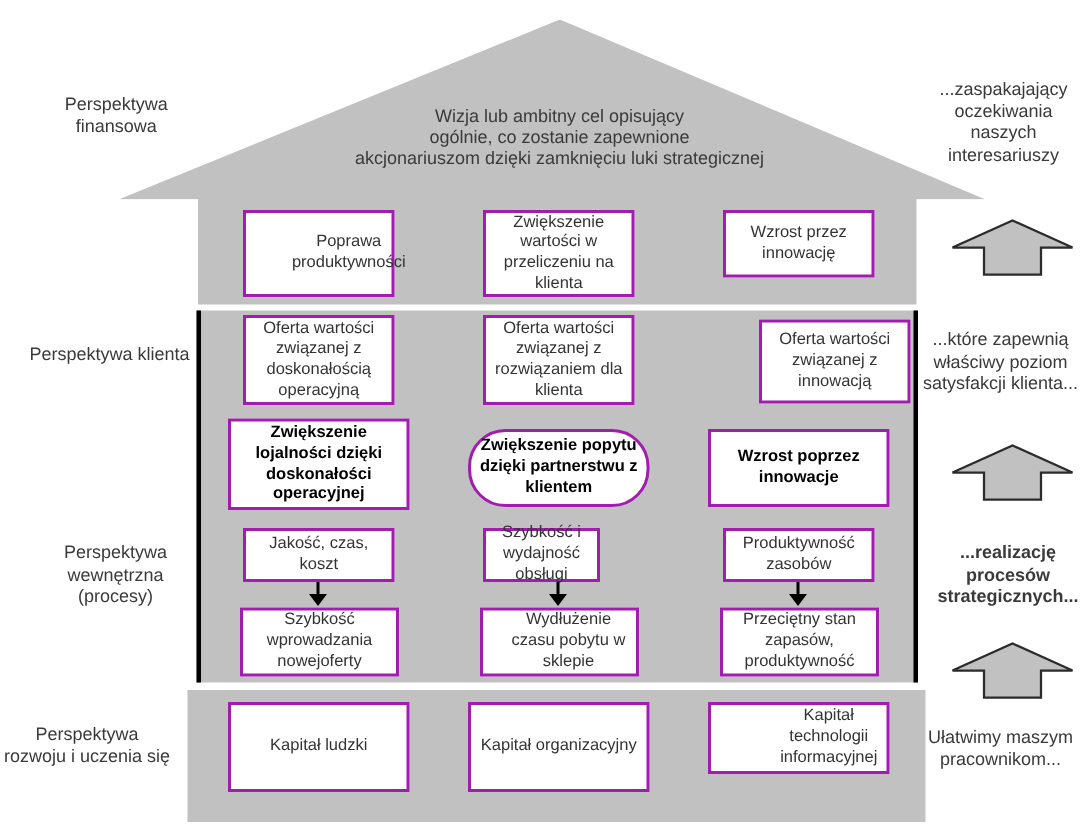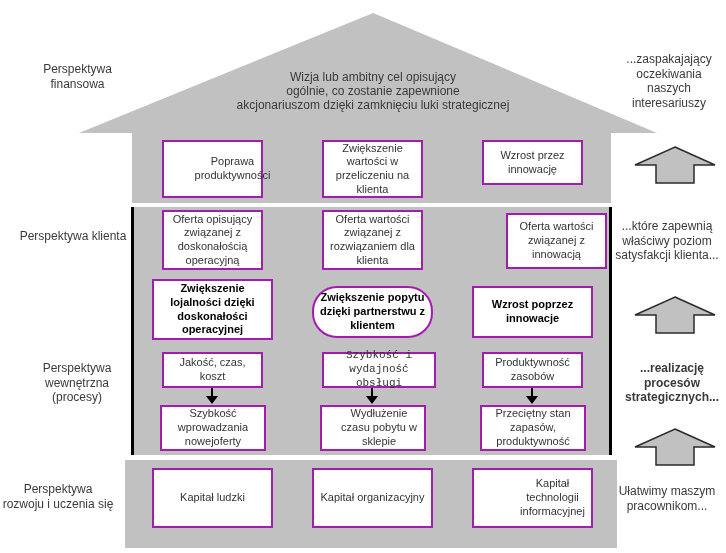--- a/index.html
+++ b/index.html
@@ -44,30 +44,30 @@
   <div class="band band-base"></div>
 
   <div class="roof-text">Wizja lub ambitny cel opisujący
 ogólnie, co zostanie zapewnione
 akcjonariuszom dzięki zamknięciu luki strategicznej</div>
 
   <div class="box" style="left:162px;top:140px;width:101px;height:58px;padding-left:44px;">Poprawa produktywności</div>
   <div class="box" style="left:322px;top:140px;width:101px;height:58px;">Zwiększenie wartości w przeliczeniu na klienta</div>
   <div class="box" style="left:482px;top:140px;width:101px;height:45px;">Wzrost przez innowację</div>
 
-  <div class="box" style="left:162px;top:210px;width:101px;height:60px;">Oferta opisujący związanej z doskonałością operacyjną</div>
+  <div class="box" style="left:162px;top:210px;width:101px;height:60px;">Oferta wartości związanej z doskonałością operacyjną</div>
   <div class="box" style="left:322px;top:210px;width:101px;height:60px;">Oferta wartości związanej z rozwiązaniem dla klienta</div>
   <div class="box" style="left:482px;top:213px;width:101px;height:56px;margin-left:24px;">Oferta wartości związanej z innowacją</div>
 
   <div class="box bold" style="left:152px;top:279px;width:121px;height:61px;">Zwiększenie lojalności dzięki doskonałości operacyjnej</div>
   <div class="box bold" style="left:312px;top:286px;width:121px;height:52px;border-radius:25px;">Zwiększenie popytu dzięki partnerstwu z klientem</div>
   <div class="box bold" style="left:472px;top:286px;width:121px;height:52px;">Wzrost poprzez innowacje</div>
 
   <div class="box" style="left:162px;top:352px;width:101px;height:36px;">Jakość, czas, koszt</div>
-  <div class="box" style="left:322px;top:352px;width:114px;height:36px;font-family:Liberation Mono, monospace;">Szybkość i wydajność obsługi</div>
+  <div class="box" style="left:322px;top:352px;width:78px;height:36px;">Szybkość i wydajność obsługi</div>
   <div class="box" style="left:482px;top:352px;width:101px;height:36px;">Produktywność zasobów</div>
 
   <svg class="down-arrow" style="left:205px;top:388px;" viewBox="0 0 14 17">
       <line x1="7" y1="0" x2="7" y2="9" stroke="#000" stroke-width="2"></line>
       <polygon points="1,8 13,8 7,16" fill="#000"></polygon>
     </svg>
   <svg class="down-arrow" style="left:365px;top:388px;" viewBox="0 0 14 17">
       <line x1="7" y1="0" x2="7" y2="9" stroke="#000" stroke-width="2"></line>
       <polygon points="1,8 13,8 7,16" fill="#000"></polygon>
     </svg>
@@ -75,21 +75,21 @@
       <line x1="7" y1="0" x2="7" y2="9" stroke="#000" stroke-width="2"></line>
       <polygon points="1,8 13,8 7,16" fill="#000"></polygon>
     </svg>
 
   <div class="box" style="left:160px;top:405px;width:106px;height:46px;">Szybkość wprowadzania nowejoferty</div>
   <div class="box" style="left:320px;top:405px;width:106px;height:46px;padding-left:16px;">Wydłużenie czasu pobytu w sklepie</div>
   <div class="box" style="left:480px;top:405px;width:106px;height:46px;">Przeciętny stan zapasów, produktywność</div>
 
   <div class="box" style="left:152px;top:468px;width:121px;height:60px;">Kapitał ludzki</div>
   <div class="box" style="left:312px;top:468px;width:121px;height:60px;">Kapitał organizacyjny</div>
-  <div class="box" style="left:472px;top:468px;width:121px;height:60px;padding-left:44px;">Kapitał technologii informacyjnej</div>
+  <div class="box" style="left:472px;top:468px;width:121px;height:48px;padding-left:44px;">Kapitał technologii informacyjnej</div>
 
   <div class="lbl" style="left:20px;top:62px;width:115px;">Perspektywa
 finansowa</div>
   <div class="lbl" style="left:14px;top:229px;width:118px;">Perspektywa klienta</div>
   <div class="lbl" style="left:22px;top:361px;width:110px;">Perspektywa
 wewnętrzna
 (procesy)</div>
   <div class="lbl" style="left:0px;top:482px;width:116px;">Perspektywa
 rozwoju i uczenia się</div>
 

